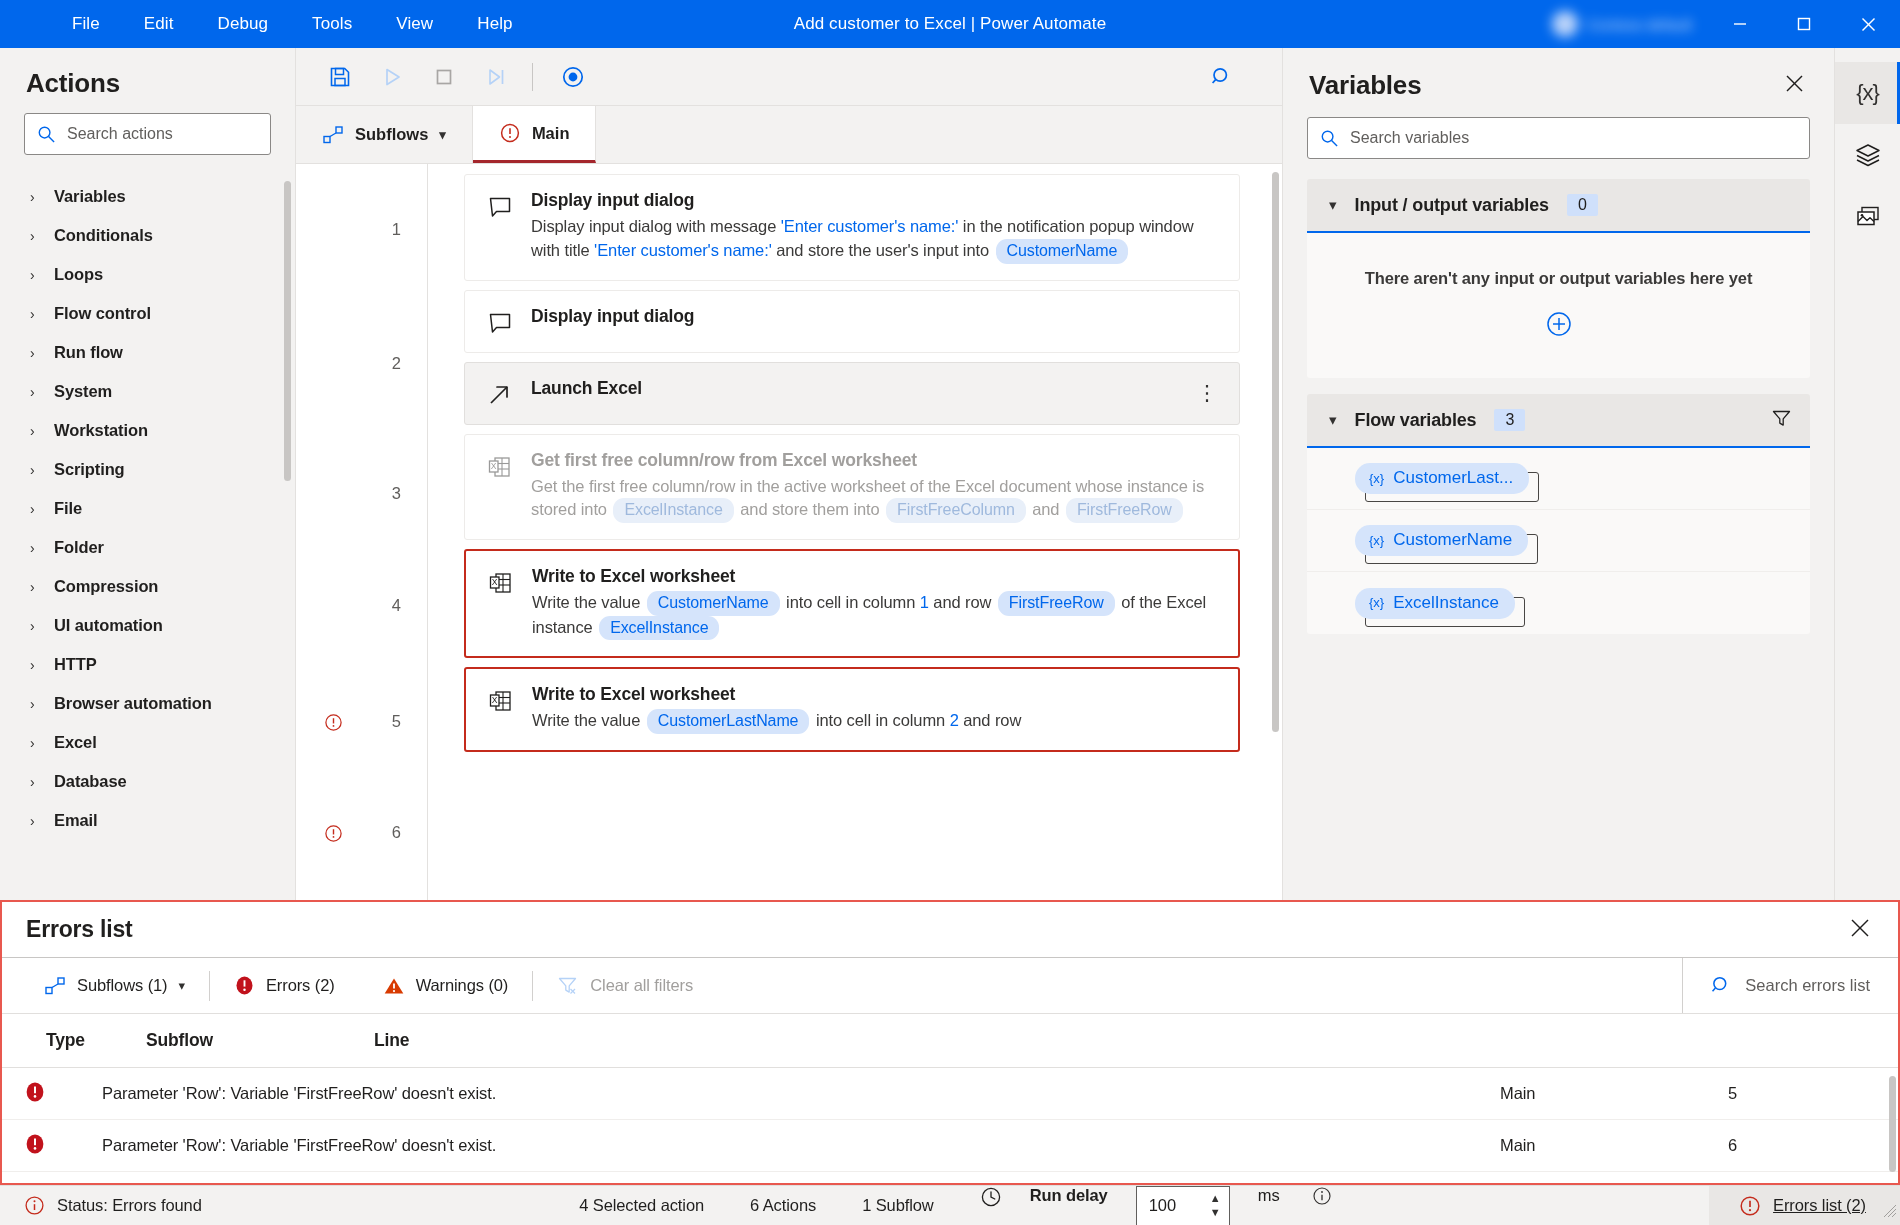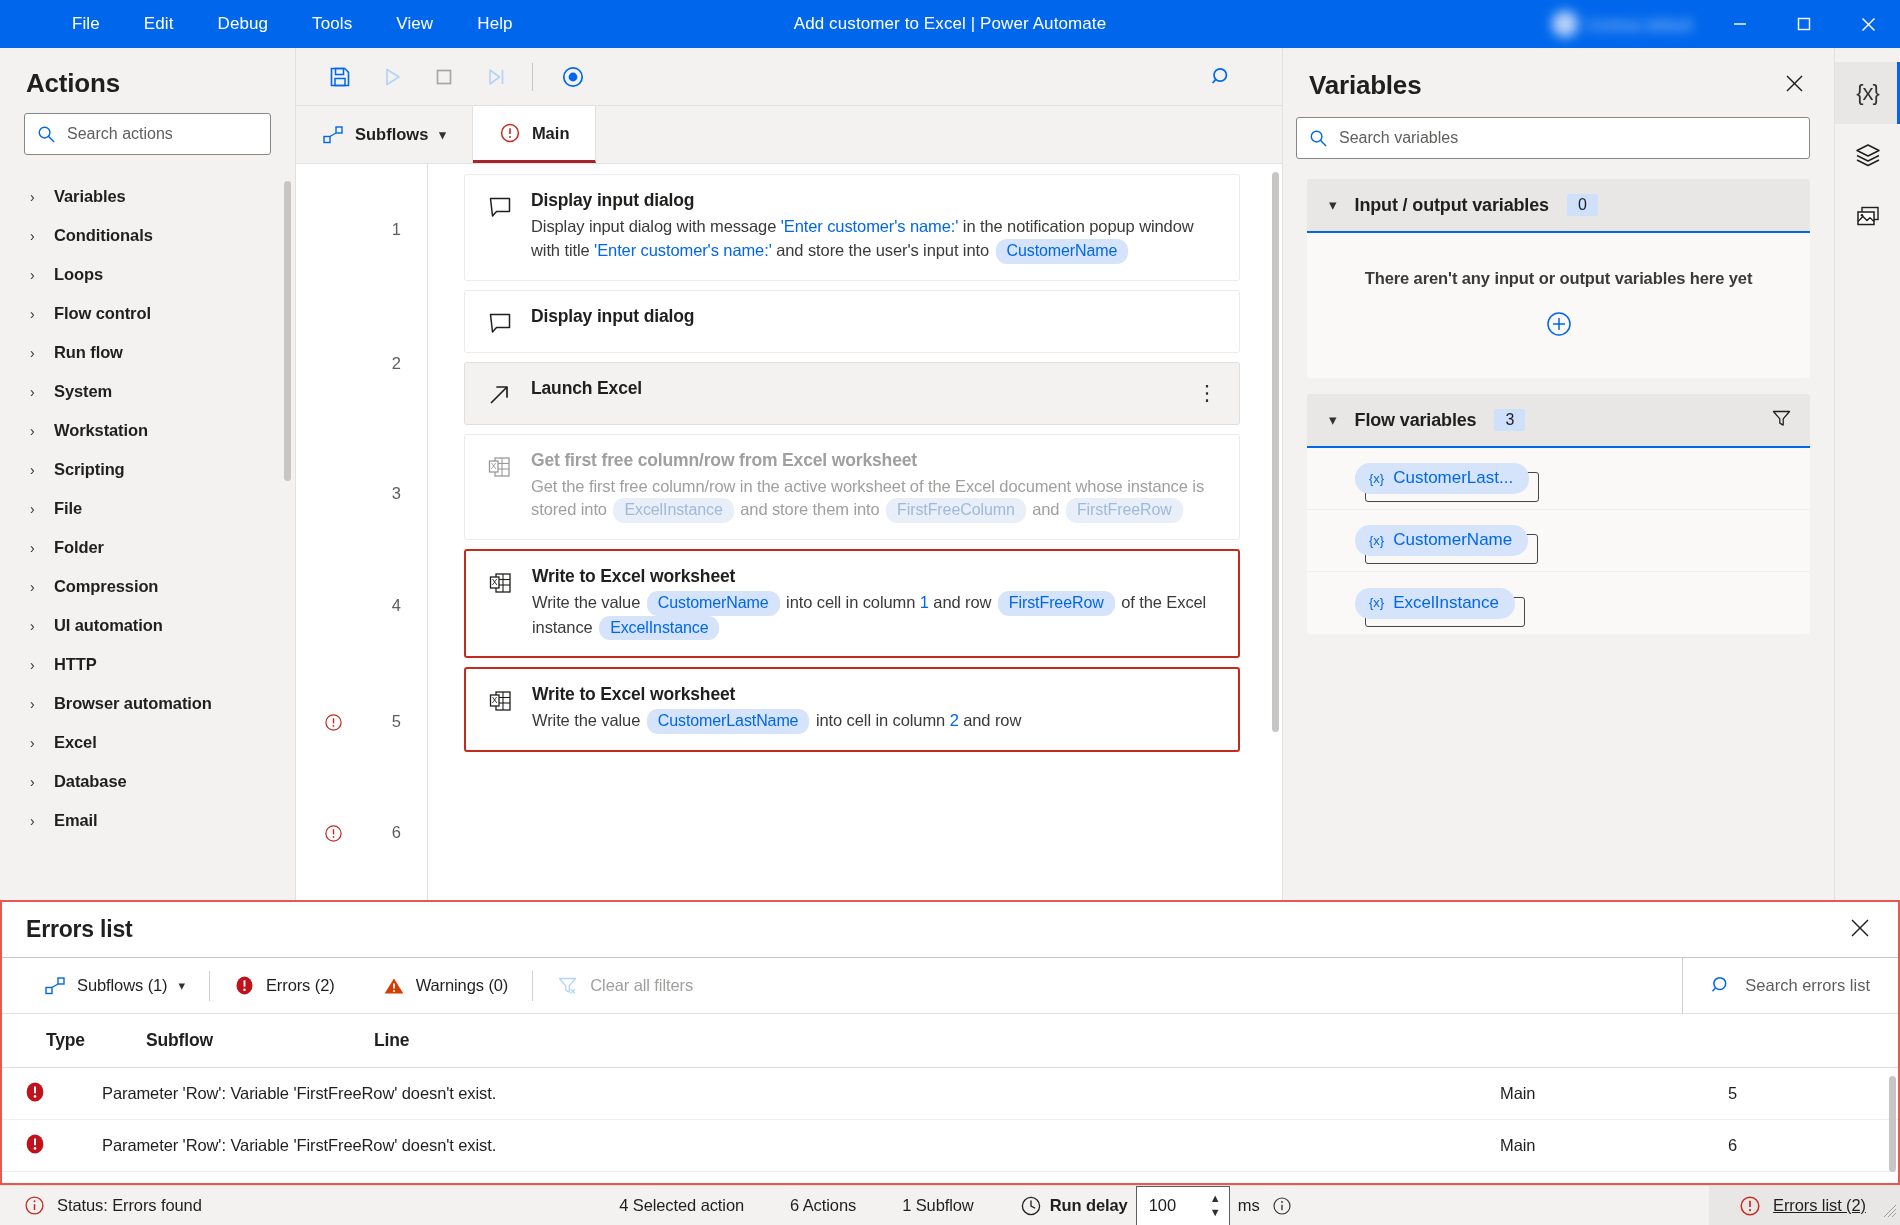--- a/index.html
+++ b/index.html
@@ -131,21 +131,21 @@
   
   .vars-pane {
     width: 552px; flex: none; background: #f3f2f1;
     border-left: 1px solid #e3e1df; display: flex; flex-direction: column;
     position: relative;
   }
   .vars-head { display: flex; align-items: center; padding: 20px 24px 14px 26px; }
   .vars-head .t { font-size: 26px; font-weight: 600; color: #201f1e; letter-spacing: -.2px; }
   .vars-head .x { margin-left: auto; cursor: default; padding: 6px; }
   .vsearch {
-    margin: 0 24px 20px 13px; height: 42px; background: #fff;
+    margin: 0 24px 20px 24px; height: 42px; background: #fff;
     border: 1px solid #8a8886; border-radius: 3px;
     display: flex; align-items: center; gap: 11px; padding: 0 12px;
   }
   .vsearch .ph { font-size: 16px; color: #605e5c; }
   .vgroup { margin: 0 24px 16px 24px; border-radius: 3px; overflow: hidden; }
   .vgroup-head {
     background: #e9e7e5; height: 54px; display: flex; align-items: center;
     gap: 18px; padding: 0 18px 0 22px; border-bottom: 2px solid #0067ec;
     cursor: default;
   }
@@ -220,21 +220,21 @@
 
   
   .statusbar {
     height: 40px; flex: none; background: #f3f2f1; border-top: 1px solid #e1dfdd;
     display: flex; align-items: center; position: relative; z-index: 40;
   }
   .st-left { display: flex; align-items: center; gap: 12px; padding-left: 24px; }
   .st-left .txt { font-size: 16.5px; color: #201f1e; letter-spacing: -.1px; }
   .st-mid { margin-left: auto; display: flex; align-items: center; gap: 46px; }
   .st-mid .itm { font-size: 16.5px; color: #201f1e; letter-spacing: -.1px; }
-  .rundelay { display: flex; align-items: center; gap: 8px; margin-left: 46px; }
+  .rundelay { display: flex; align-items: flex-start; gap: 28px; margin-left: 46px; }
   .rundelay .lbl { font-size: 16.5px; font-weight: 600; color: #201f1e; letter-spacing: -.1px; }
   .spin {
     width: 94px; height: 40px; border: 1px solid #605e5c; background: #fff;
     display: flex; align-items: center; padding: 0 8px 0 12px;
   }
   .spin .val { font-size: 16.5px; color: #201f1e; flex: 1; }
   .spin .arrows { display: flex; flex-direction: column; gap: 3px; color: #323130; font-size: 11px; line-height: 1; }
   .ms { font-size: 16.5px; color: #201f1e; }
   .st-right {
     margin-left: auto; display: flex; align-items: center; gap: 12px;

